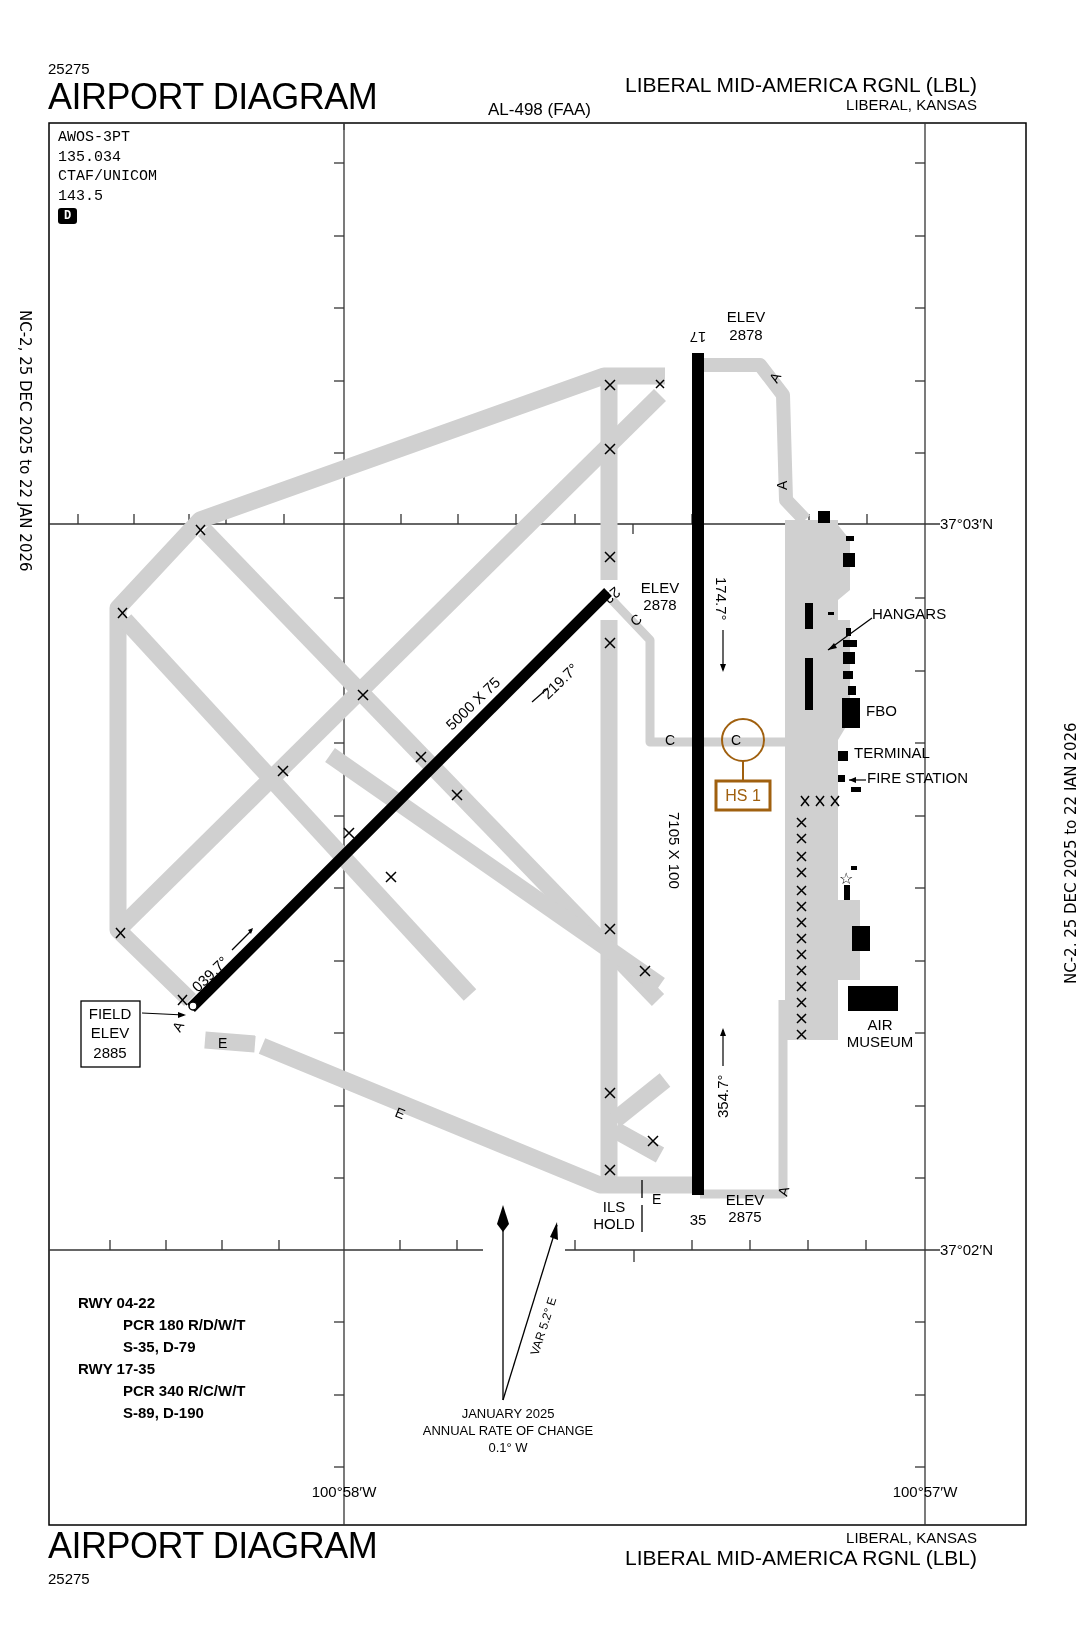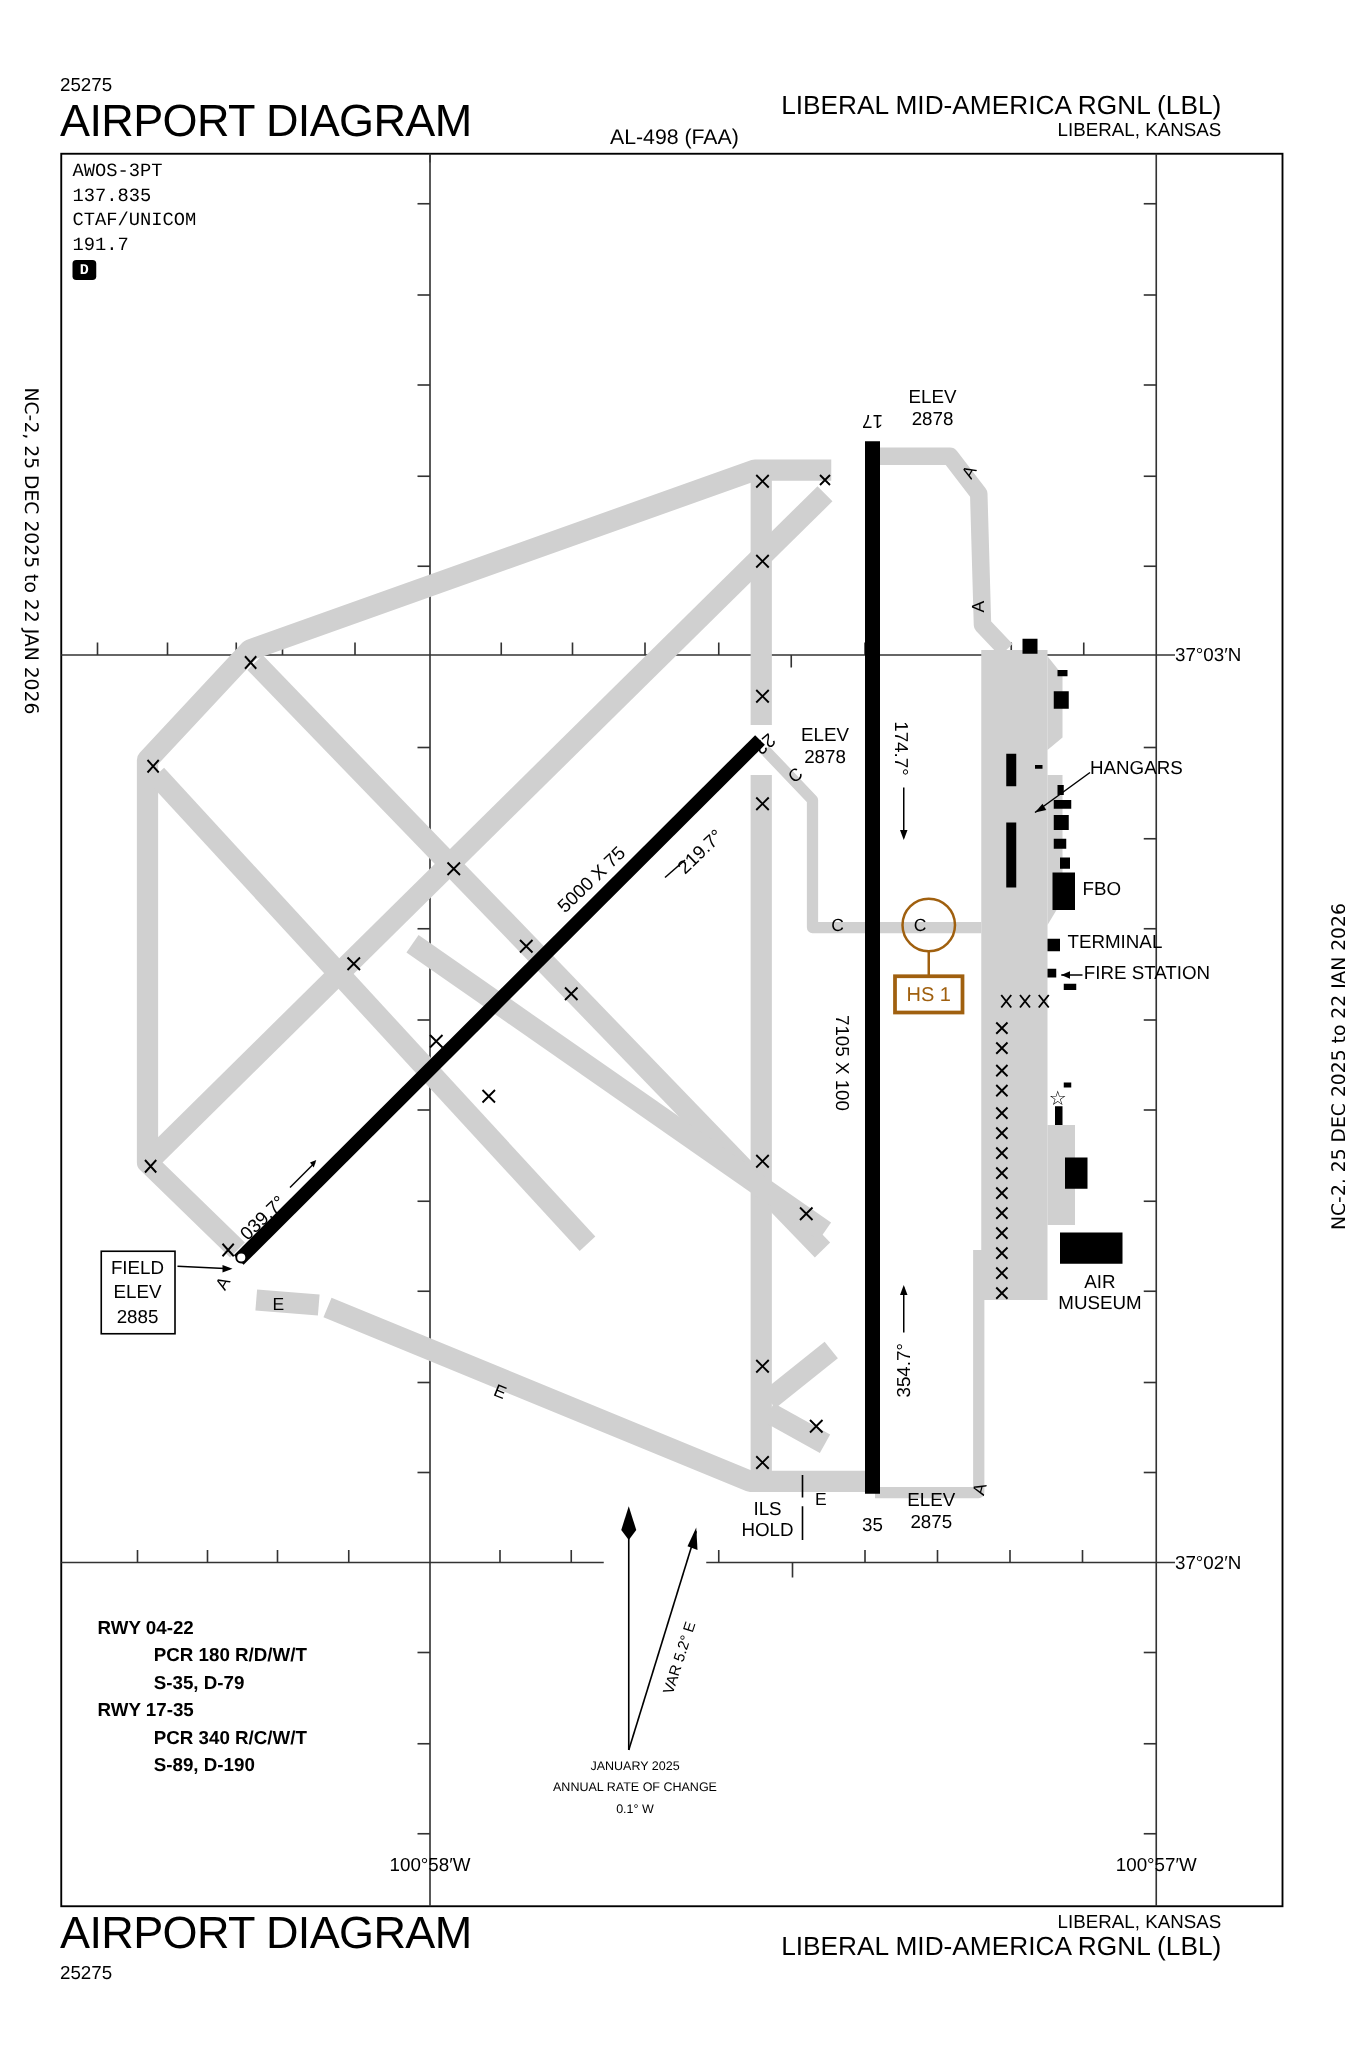--- a/index.html
+++ b/index.html
@@ -14,21 +14,21 @@
   #title-bottom{left:48px;top:1525px;font-size:36px;letter-spacing:-0.5px;}
   #chart-id-bottom{left:48px;top:1570px;font-size:15px;}
   #city-bottom{right:99px;top:1529px;font-size:15px;}
   #airport-name-bottom{right:99px;top:1546px;font-size:21px;}
   .vert-left{left:8px;top:940px;transform-origin:left top;transform:rotate(90deg);font-family:"DejaVu Sans",sans-serif;font-size:15px;white-space:nowrap;}
   .vert-right{left:1062px;top:984px;transform-origin:left top;transform:rotate(-90deg);font-family:"DejaVu Sans",sans-serif;font-size:15px;white-space:nowrap;}
   #freq-box{left:58px;top:128px;font-size:15px;line-height:19.5px;font-family:Liberation Mono, monospace;}
   .dbadge{display:inline-block;background:#000;color:#fff;font-size:12px;font-weight:bold;width:19px;height:16px;line-height:16px;text-align:center;border-radius:3px;margin-top:2px;}
   #rwy-info{left:78px;top:1292px;font-size:15px;line-height:22px;font-weight:bold;}
   #rwy-info .ind{padding-left:45px;}
-  #magvar-note{left:393px;top:1405px;font-size:10px;line-height:17px;text-align:center;width:230px;}
+  #magvar-note{left:393px;top:1405px;font-size:13px;line-height:17px;text-align:center;width:230px;}
   svg text{font-family:"Liberation Sans",sans-serif;}
 </style>
 </head>
 <body>
 
 <div class="abs t" id="chart-id-top">25275</div>
 <div class="abs t" id="title-top">AIRPORT DIAGRAM</div>
 <div class="abs t" id="al-code">AL-498 (FAA)</div>
 <div class="abs t" id="airport-name-top">LIBERAL MID-AMERICA RGNL (LBL)</div>
 <div class="abs t" id="city-top">LIBERAL, KANSAS</div>
@@ -291,23 +291,23 @@
     <line x1="503" y1="1230" x2="503" y2="1400" stroke="#000" stroke-width="1.3"></line>
     <path d="M503 1205 L509 1224 L503 1232 L497 1224 Z" fill="#000"></path>
     <line x1="503" y1="1400" x2="557" y2="1225" stroke="#000" stroke-width="1.3"></line>
     <path d="M557 1222 L558 1240 L550 1237 Z" fill="#000"></path>
   </g>
   <text x="538" y="1356" font-size="12" transform="rotate(-72 538 1356)">VAR 5.2° E</text>
 </svg>
 
 <div class="abs t" id="freq-box">
   <div>AWOS-3PT</div>
-  <div>137.835</div>
+  <div>135.034</div>
   <div>CTAF/UNICOM</div>
-  <div>191.7</div>
+  <div>143.5</div>
   <div class="dbadge">D</div>
 </div>
 
 <div class="abs t" id="rwy-info">
   <div>RWY  04-22</div>
   <div class="ind">PCR 180 R/D/W/T</div>
   <div class="ind">S-35, D-79</div>
   <div>RWY  17-35</div>
   <div class="ind">PCR 340 R/C/W/T</div>
   <div class="ind">S-89, D-190</div>

